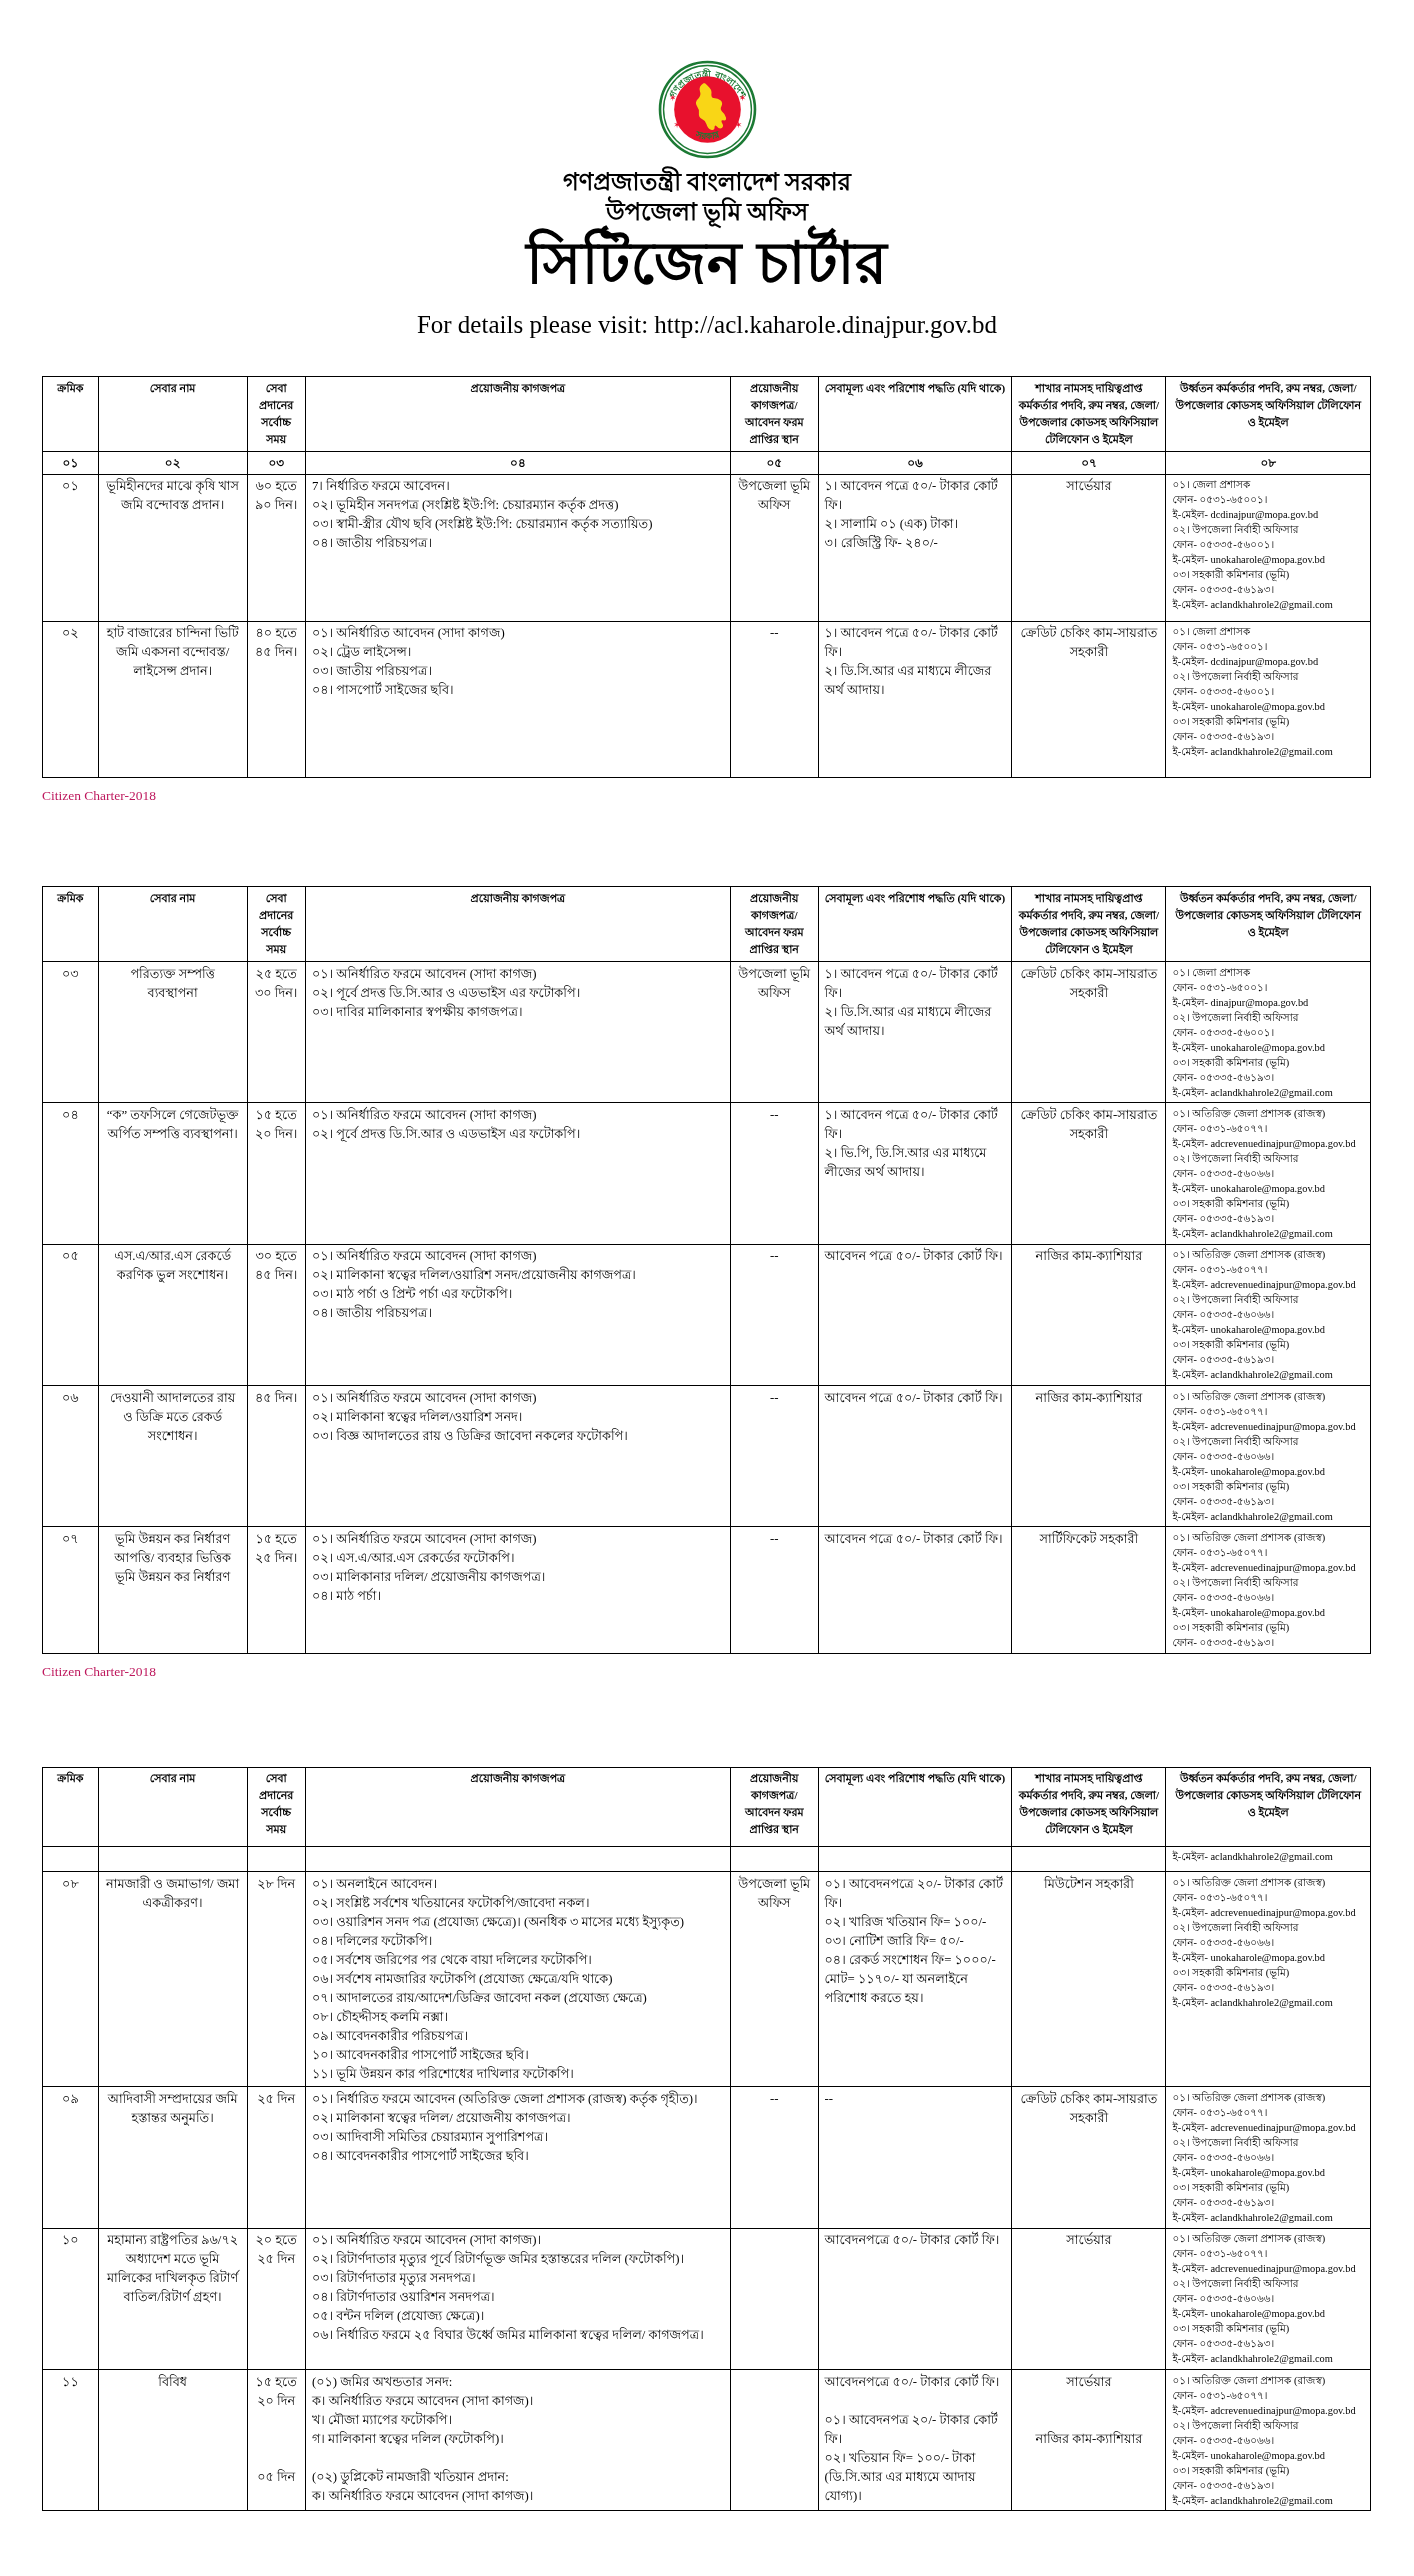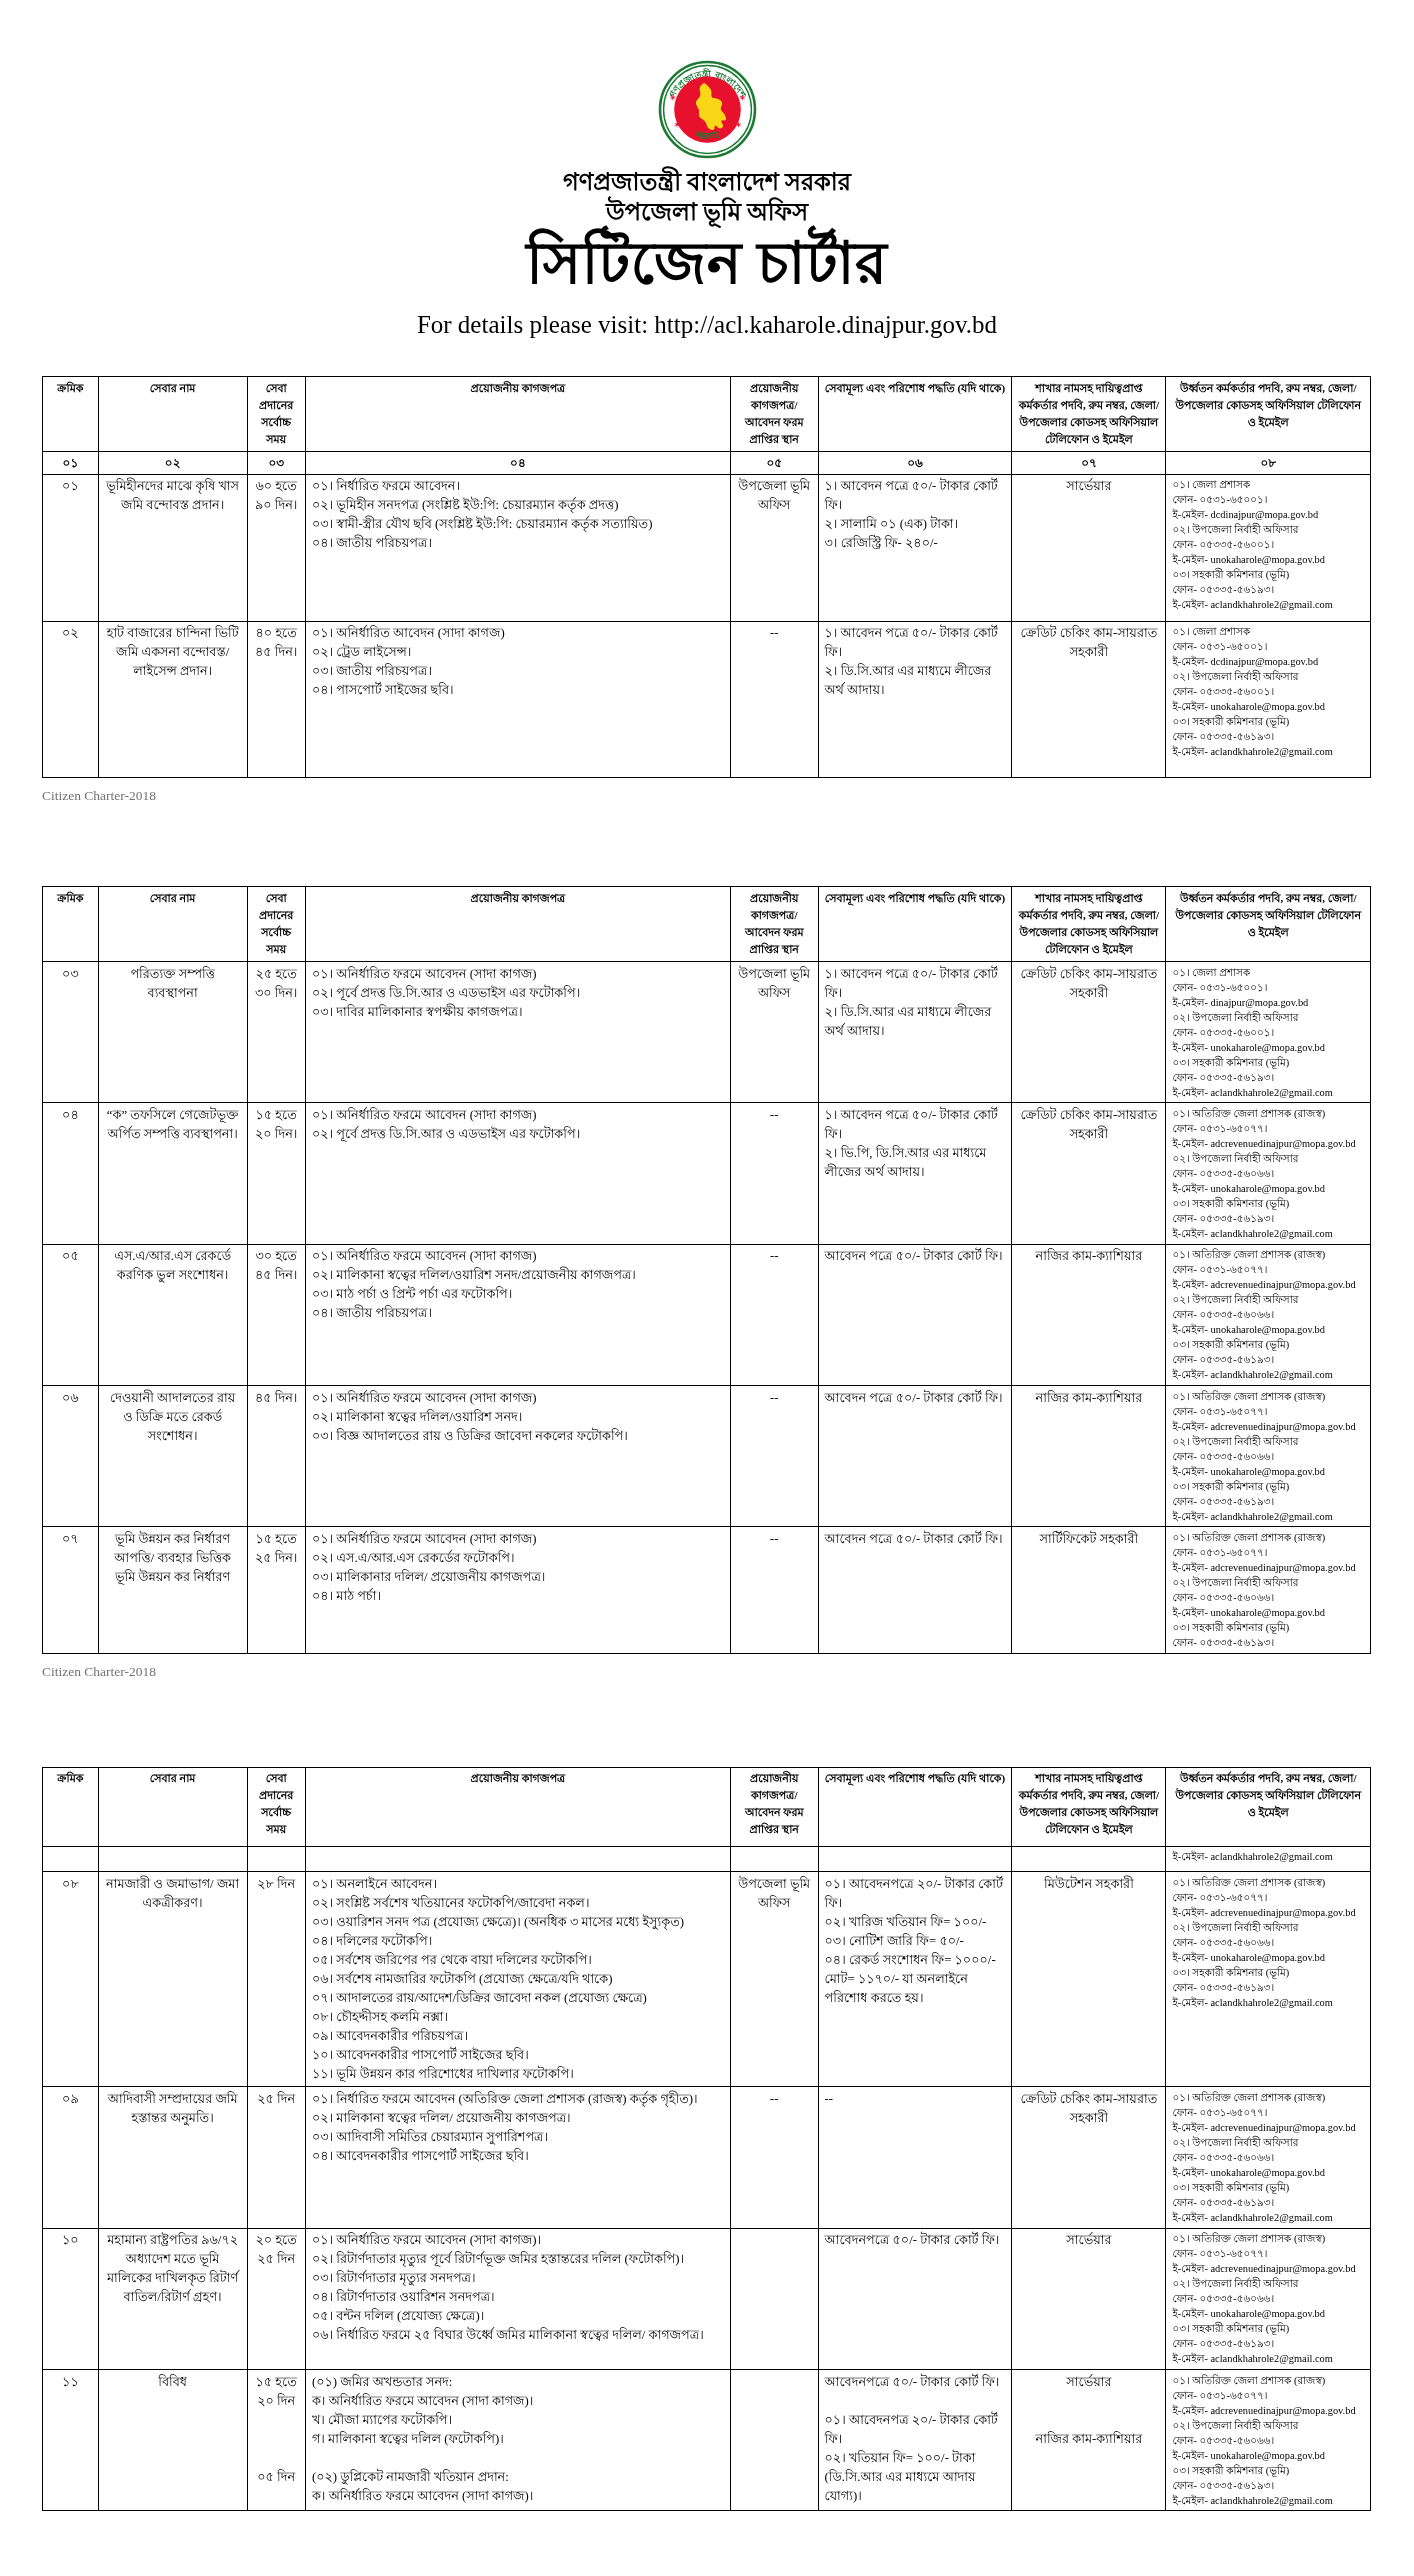--- a/index.html
+++ b/index.html
@@ -27,21 +27,21 @@
   td{font-size:12.8px;line-height:19px;}
   td.serial,td.service,td.time,td.place,td.officer{text-align:center;}
   td.documents,td.fees{text-align:left;}
   td.superiors{text-align:left;font-size:10.4px;line-height:15px;padding-top:4.7px;}
   td.officer{padding-top:5.4px;}
   td .ln{min-height:1em;}
   .t1{margin-top:36px;}
   .t2{margin-top:82px;}
   .t3{margin-top:86px;}
   .footer-note{
-    margin:9.4px 0 0 42px;font-size:13.5px;line-height:17.5px;color:#737373;
+    margin:9.4px 0 0 42px;font-size:13.5px;line-height:17.5px;color:#be185d;
     font-family:"Liberation Serif",serif;
   }
   
   .emblem .ring{fill:#ffffff;stroke:#1c7a34;stroke-width:2.6;}
   .emblem .ring2{fill:none;stroke:#1c7a34;stroke-width:1.4;}
   .emblem .disc{fill:#e8112d;}
   .emblem .map{fill:#f9d616;}
   .emblem .arc-text{fill:#1c7a34;font-size:9px;font-weight:bold;font-family:"DejaVu Sans",sans-serif;}
   .emblem .star{fill:#e8112d;font-size:9px;font-family:"DejaVu Sans",sans-serif;}
 </style>
@@ -114,21 +114,21 @@
             <th class="colnum">০৭</th>
             <th class="colnum">০৮</th>
           </tr>
         </thead>
         <tbody>
           <tr>
             <td class="serial" style="height: 147px;">০১</td>
             <td class="service">ভূমিহীনদের মাঝে কৃষি খাস জমি বন্দোবস্ত প্রদান।</td>
             <td class="time">৬০ হতে ৯০ দিন।</td>
             <td class="documents">
-              <div class="ln">০১। নির্ধারিত ফরমে আবেদন।</div>
+              <div class="ln">7। নির্ধারিত ফরমে আবেদন।</div>
               <div class="ln">০২। ভূমিহীন সনদপত্র (সংশ্লিষ্ট ইউ:পি: চেয়ারম্যান কর্তৃক প্রদত্ত)</div>
               <div class="ln">০৩। স্বামী-স্ত্রীর যৌথ ছবি (সংশ্লিষ্ট ইউ:পি: চেয়ারম্যান কর্তৃক সত্যায়িত)</div>
               <div class="ln">০৪। জাতীয় পরিচয়পত্র।</div>
             </td>
             <td class="place">উপজেলা ভূমি অফিস</td>
             <td class="fees">
               <div class="ln">১। আবেদন পত্রে ৫০/- টাকার কোর্ট ফি।</div>
               <div class="ln">২। সালামি ০১ (এক) টাকা।</div>
               <div class="ln">৩। রেজিস্ট্রি ফি- ২৪০/-</div>
             </td>

